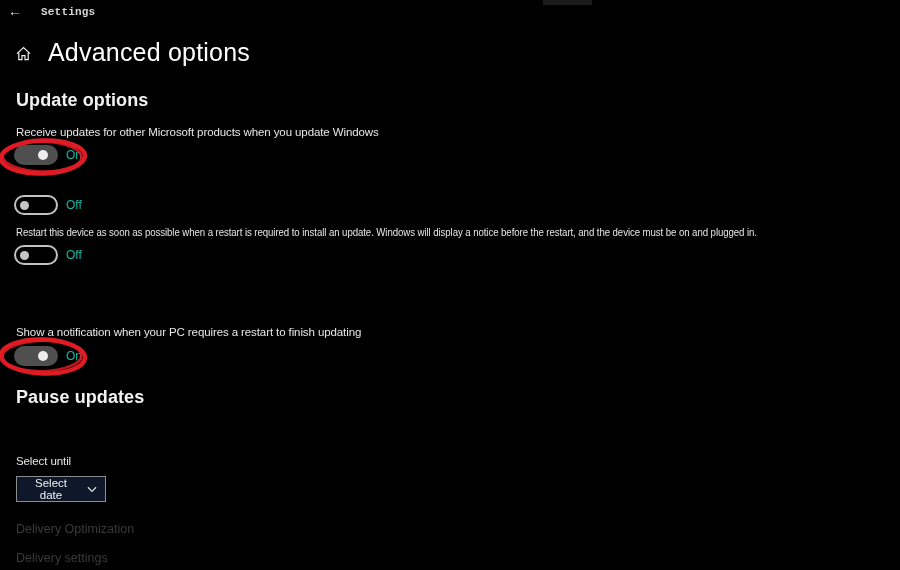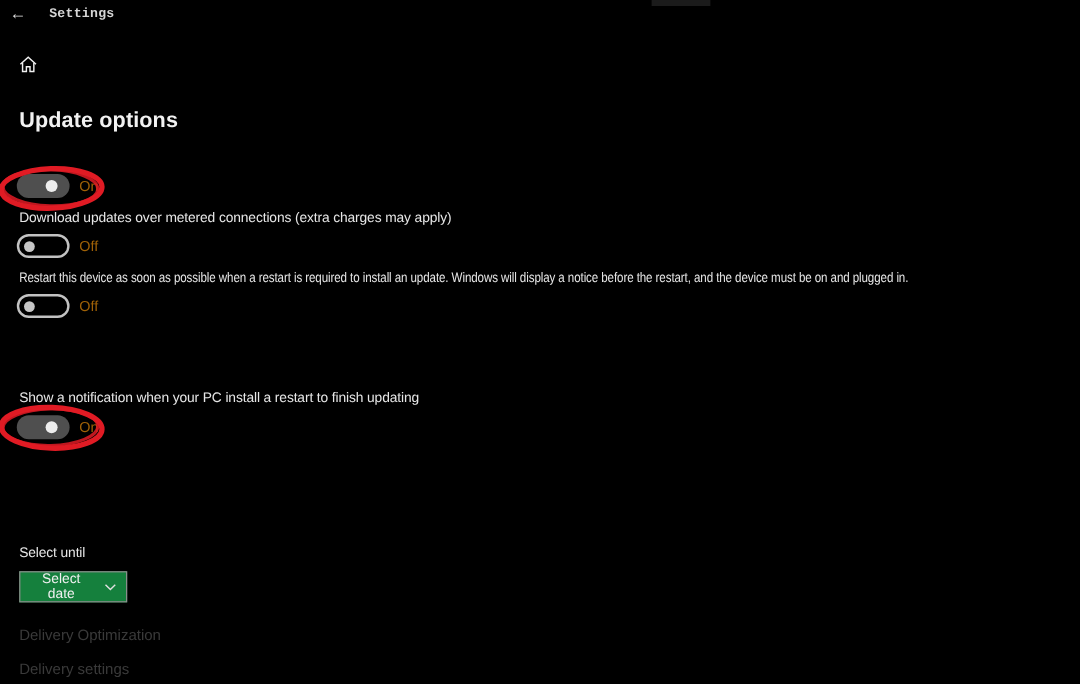--- a/index.html
+++ b/index.html
@@ -56,33 +56,33 @@
     position:absolute; width:10px; height:10px; border-radius:50%;
     background:#ededed; top:5px; left:24px;
   }
   .toggle.off { border:2px solid #c2c2c2; }
   .toggle.off .knob {
     position:absolute; width:9px; height:9px; border-radius:50%;
     background:#c6c6c6; top:3.5px; left:4px;
   }
   .state {
     position:absolute; left:66px;
-    font-size:12px; color:#a16207;
+    font-size:12px; color:#14b8a6;
   }
 
   .annotation { position:absolute; pointer-events:none; }
 
   
   .para {
     position:absolute; left:16px; top:419px; width:640px;
     font-size:11px; line-height:15px; color:#e6e6e6; letter-spacing:-0.2px;
   }
   .dropdown {
     position:absolute; left:16px; top:476px; width:90px; height:26px;
-    background:#15803d; border:1px solid #8c8c8c; color:#f0f0f0;
+    background:#0f172a; border:1px solid #8c8c8c; color:#f0f0f0;
     font-size:11.5px; font-family:"Liberation Sans", sans-serif;
     display:flex; align-items:center; justify-content:flex-start;
     gap:8px; padding:0 8px; cursor:pointer;
   }
   .dropdown .chev { display:inline-block; margin-left:2px; }
 
   .dim-link {
     position:absolute; left:16px;
     font-size:12.5px; color:#3a3a3a; text-decoration:none; cursor:pointer;
   }
@@ -93,55 +93,57 @@
 <div class="screen">
 
   <button class="back-btn">←</button>
   <span class="win-title">Settings</span>
   <div class="top-artifact"></div>
 
   <svg class="home-ic" viewBox="0 0 17 17">
     <path d="M2 8.6 L8.5 2.6 L15 8.6" fill="none" stroke="#f0f0f0" stroke-width="1.2"></path>
     <path d="M3.8 7.6 V14.6 H7 V10.6 H10 V14.6 H13.2 V7.6" fill="none" stroke="#f0f0f0" stroke-width="1.2"></path>
   </svg>
+  <h1 class="page-title">Advanced options</h1>
 
   <h2 class="section" style="top:90px">Update options</h2>
 
+  <p class="lbl" style="top:126px">Receive updates for other Microsoft products when you update Windows</p>
   <button class="toggle on" style="top:145px">
     <span class="knob"></span>
   </button>
   <span class="state" style="top:148px">On</span>
   <svg class="annotation" style="left:-3px; top:136px" width="94" height="43" viewBox="0 0 94 43">
     <ellipse cx="46" cy="21" rx="42" ry="16.5" fill="none" stroke-width="4.4" transform="rotate(-2 46 21)" stroke="#e01b24"></ellipse>
     <ellipse cx="45" cy="20.5" rx="39.5" ry="15" fill="none" stroke-width="2.6" opacity="0.85" transform="rotate(1.5 45 20.5)" stroke="#e01b24"></ellipse>
   </svg>
 
-  <p class="lbl" style="top:176px">Download updates over metered connections (extra charges may apply)</p>
   <button class="toggle off" style="top:195px">
     <span class="knob"></span>
   </button>
   <span class="state" style="top:198px">Off</span>
 
   <p class="lbl condensed" style="top:226px">Restart this device as soon as possible when a restart is required to install an update. Windows will display a notice before the restart, and the device must be on and plugged in.</p>
   <button class="toggle off" style="top:245px">
     <span class="knob"></span>
   </button>
   <span class="state" style="top:248px">Off</span>
 
 
-  <p class="lbl" style="top:326px">Show a notification when your PC install a restart to finish updating</p>
+  <p class="lbl" style="top:326px">Show a notification when your PC requires a restart to finish updating</p>
   <button class="toggle on" style="top:346px">
     <span class="knob"></span>
   </button>
   <span class="state" style="top:349px">On</span>
   <svg class="annotation" style="left:-4px; top:335px" width="94" height="44" viewBox="0 0 94 44">
     <ellipse cx="47" cy="21.5" rx="42" ry="17" fill="none" stroke-width="4.4" transform="rotate(1.8 47 21.5)" stroke="#e01b24"></ellipse>
     <ellipse cx="46" cy="21" rx="39.5" ry="15.2" fill="none" stroke-width="2.6" opacity="0.85" transform="rotate(-1.2 46 21)" stroke="#e01b24"></ellipse>
   </svg>
 
+  <h2 class="section" style="top:387px">Pause updates</h2>
   <p class="lbl" style="top:455px">Select until</p>
 
   <button class="dropdown">
     <span>Select date</span>
     <svg class="chev" width="11" height="7" viewBox="0 0 11 7">
       <path d="M1 1 L5.5 5.5 L10 1" fill="none" stroke="#e0e0e0" stroke-width="1.3"></path>
     </svg>
   </button>
 
   <a class="dim-link" style="top:522px">Delivery Optimization</a>

